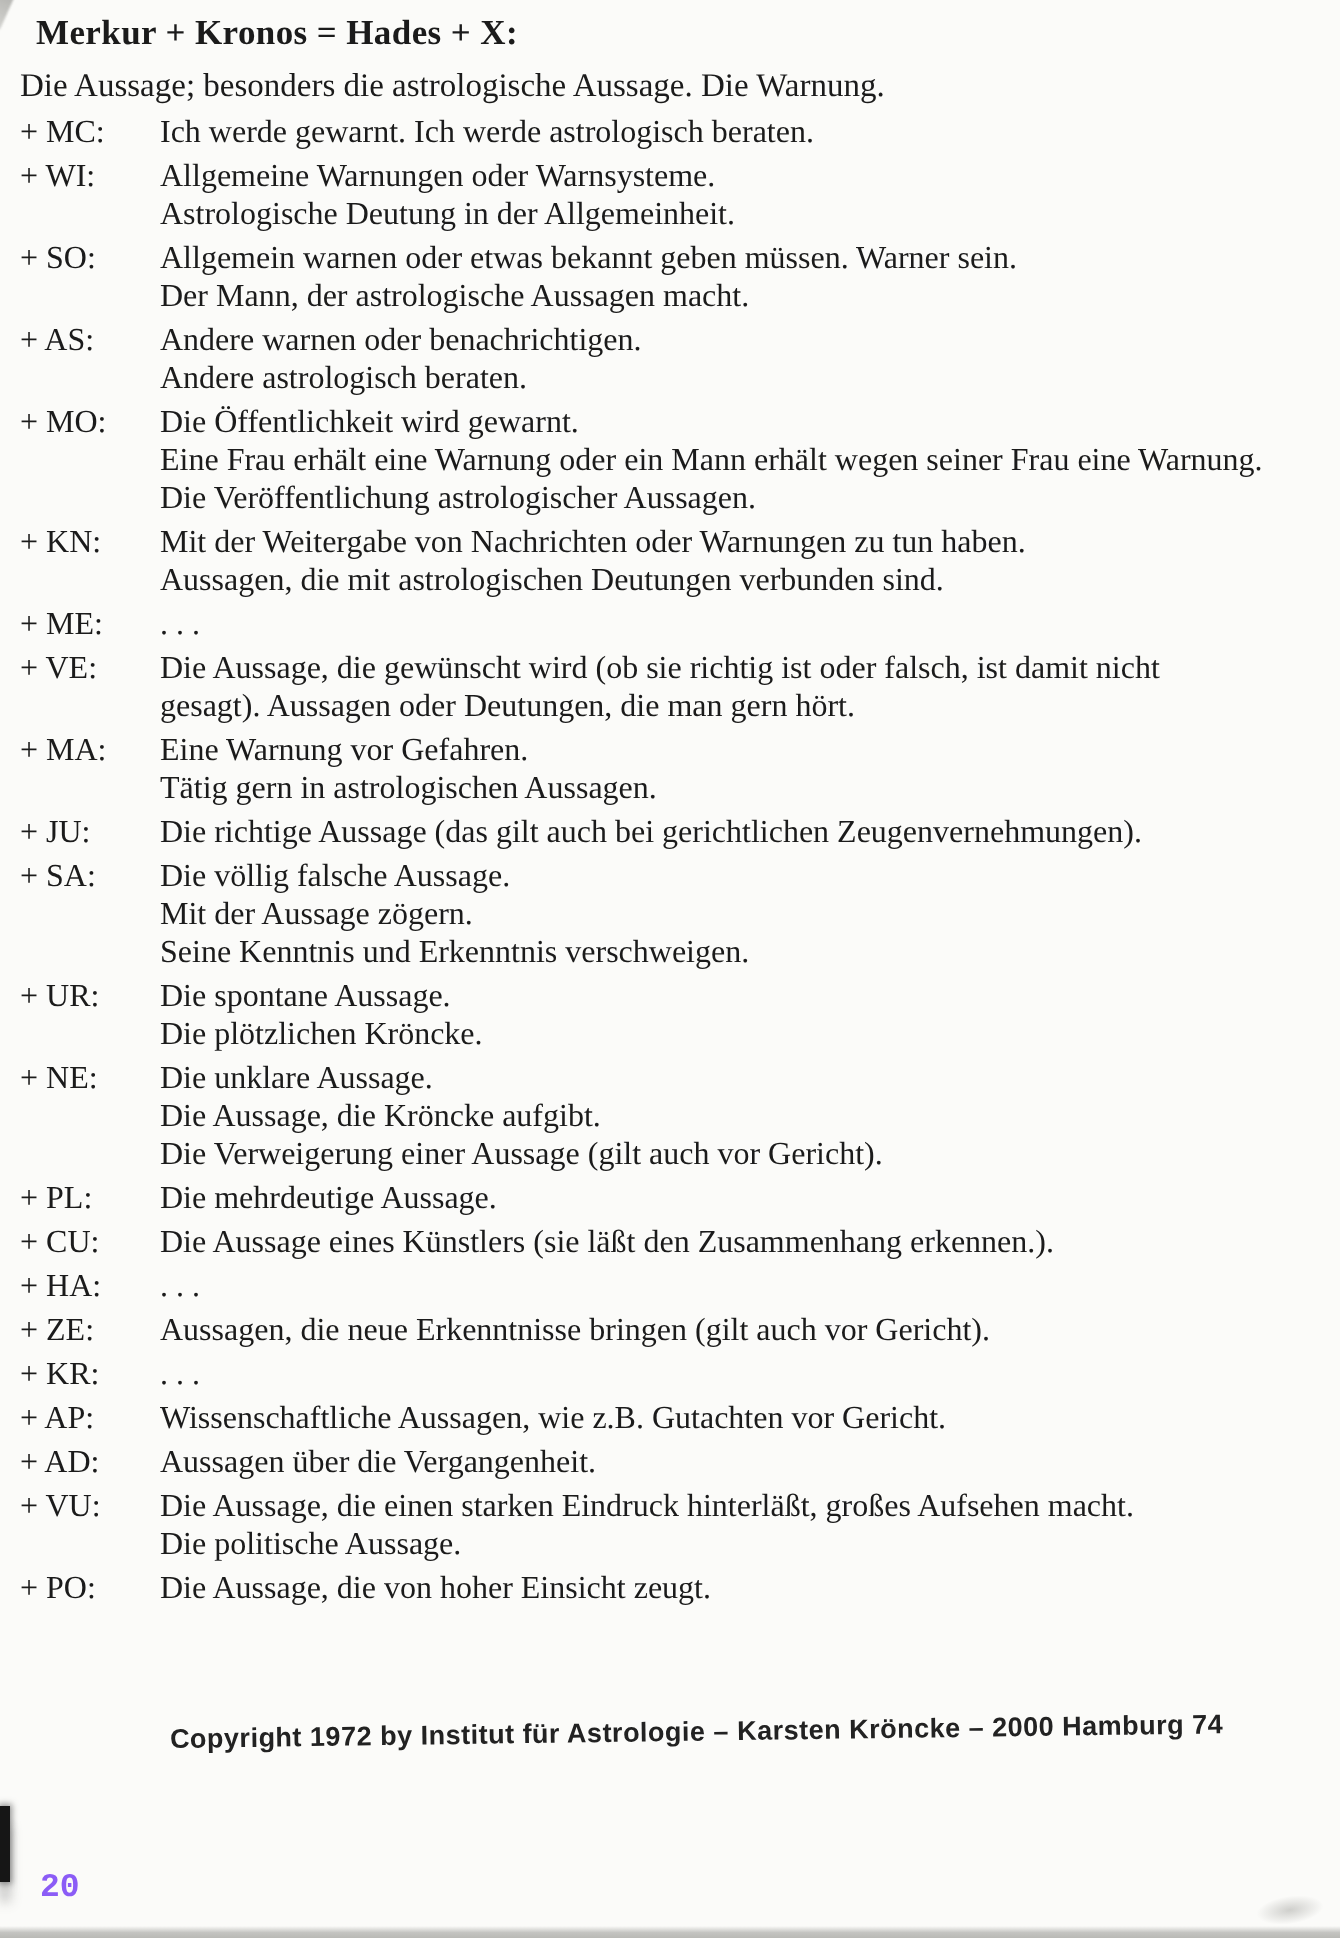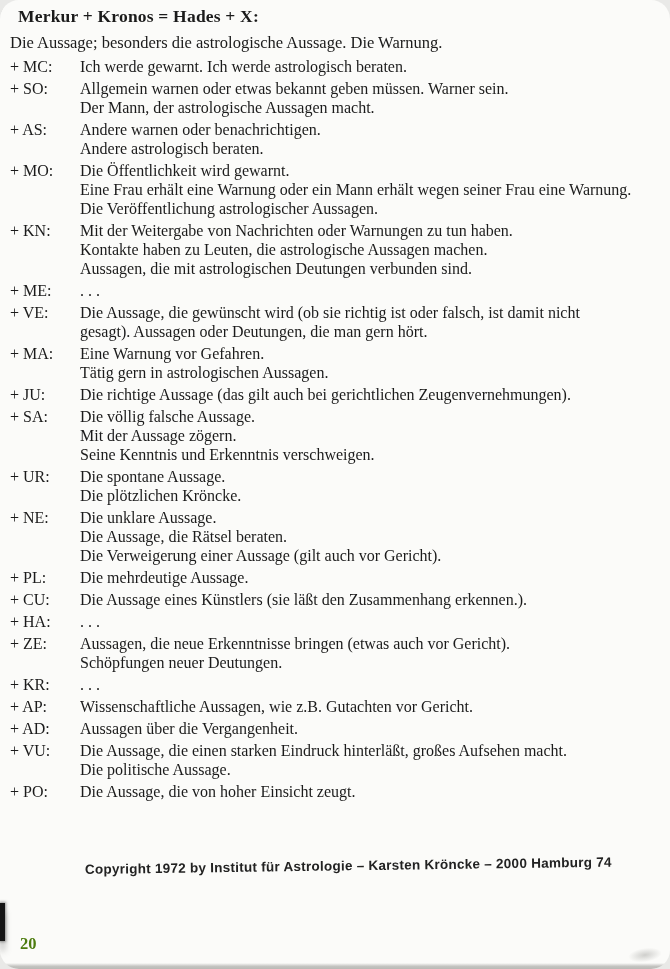--- a/index.html
+++ b/index.html
@@ -7,21 +7,20 @@
     width: 670px; height: 969px;
     background: #e9e9e7;
     font-family: "Liberation Serif", serif;
   }
   .page {
     position: relative;
     width: 670px; height: 969px;
     background: #fbfbf9;
     overflow: hidden;
     color: #1b1b1b;
-    border-radius: 19px;
   }
   .title {
     position: absolute;
     left: 18px; top: 6px;
     font-size: 17.5px;
     font-weight: bold;
     letter-spacing: 0.2px;
     white-space: nowrap;
   }
   .intro {
@@ -62,24 +61,24 @@
     font-weight: 600;
     letter-spacing: 0.25px;
     color: #222;
     white-space: nowrap;
     transform: rotate(-0.8deg);
     transform-origin: left center;
   }
   .page-number {
     position: absolute;
     left: 20px; top: 934px;
-    font-family: Liberation Serif, serif;
+    font-family: Liberation Mono, monospace;
     font-size: 16.5px;
     font-weight: 600;
-    color: #4d7c0f;
+    color: #8b5cf6;
   }
   
   .corner-mark {
     position: absolute;
     left: -3px; top: -5px;
     width: 7px; height: 20px;
     background: linear-gradient(#9a9a96, #c9c9c5);
     transform: rotate(24deg);
     border-radius: 2px;
     opacity: 0.75;
@@ -117,20 +116,27 @@
   <div class="intro">Die Aussage; besonders die astrologische Aussage. Die Warnung.</div>
 
   <div class="entries">
       <div class="entry">
         <div class="entry-label">+ MC:</div>
         <div class="entry-body">
           <div class="entry-line">Ich werde gewarnt. Ich werde astrologisch beraten.</div>
         </div>
       </div>
       <div class="entry">
+        <div class="entry-label">+ WI:</div>
+        <div class="entry-body">
+          <div class="entry-line">Allgemeine Warnungen oder Warnsysteme.</div>
+          <div class="entry-line">Astrologische Deutung in der Allgemeinheit.</div>
+        </div>
+      </div>
+      <div class="entry">
         <div class="entry-label">+ SO:</div>
         <div class="entry-body">
           <div class="entry-line">Allgemein warnen oder etwas bekannt geben müssen. Warner sein.</div>
           <div class="entry-line">Der Mann, der astrologische Aussagen macht.</div>
         </div>
       </div>
       <div class="entry">
         <div class="entry-label">+ AS:</div>
         <div class="entry-body">
           <div class="entry-line">Andere warnen oder benachrichtigen.</div>
@@ -142,21 +148,20 @@
         <div class="entry-body">
           <div class="entry-line">Die Öffentlichkeit wird gewarnt.</div>
           <div class="entry-line">Eine Frau erhält eine Warnung oder ein Mann erhält wegen seiner Frau eine Warnung.</div>
           <div class="entry-line">Die Veröffentlichung astrologischer Aussagen.</div>
         </div>
       </div>
       <div class="entry">
         <div class="entry-label">+ KN:</div>
         <div class="entry-body">
           <div class="entry-line">Mit der Weitergabe von Nachrichten oder Warnungen zu tun haben.</div>
-          <div class="entry-line">Kontakte haben zu Leuten, die astrologische Aussagen machen.</div>
           <div class="entry-line">Aussagen, die mit astrologischen Deutungen verbunden sind.</div>
         </div>
       </div>
       <div class="entry">
         <div class="entry-label">+ ME:</div>
         <div class="entry-body">
           <div class="entry-line">. . .</div>
         </div>
       </div>
       <div class="entry">
@@ -191,21 +196,21 @@
         <div class="entry-label">+ UR:</div>
         <div class="entry-body">
           <div class="entry-line">Die spontane Aussage.</div>
           <div class="entry-line">Die plötzlichen Kröncke.</div>
         </div>
       </div>
       <div class="entry">
         <div class="entry-label">+ NE:</div>
         <div class="entry-body">
           <div class="entry-line">Die unklare Aussage.</div>
-          <div class="entry-line">Die Aussage, die Rätsel beraten.</div>
+          <div class="entry-line">Die Aussage, die Kröncke aufgibt.</div>
           <div class="entry-line">Die Verweigerung einer Aussage (gilt auch vor Gericht).</div>
         </div>
       </div>
       <div class="entry">
         <div class="entry-label">+ PL:</div>
         <div class="entry-body">
           <div class="entry-line">Die mehrdeutige Aussage.</div>
         </div>
       </div>
       <div class="entry">
@@ -216,22 +221,21 @@
       </div>
       <div class="entry">
         <div class="entry-label">+ HA:</div>
         <div class="entry-body">
           <div class="entry-line">. . .</div>
         </div>
       </div>
       <div class="entry">
         <div class="entry-label">+ ZE:</div>
         <div class="entry-body">
-          <div class="entry-line">Aussagen, die neue Erkenntnisse bringen (etwas auch vor Gericht).</div>
-          <div class="entry-line">Schöpfungen neuer Deutungen.</div>
+          <div class="entry-line">Aussagen, die neue Erkenntnisse bringen (gilt auch vor Gericht).</div>
         </div>
       </div>
       <div class="entry">
         <div class="entry-label">+ KR:</div>
         <div class="entry-body">
           <div class="entry-line">. . .</div>
         </div>
       </div>
       <div class="entry">
         <div class="entry-label">+ AP:</div>

